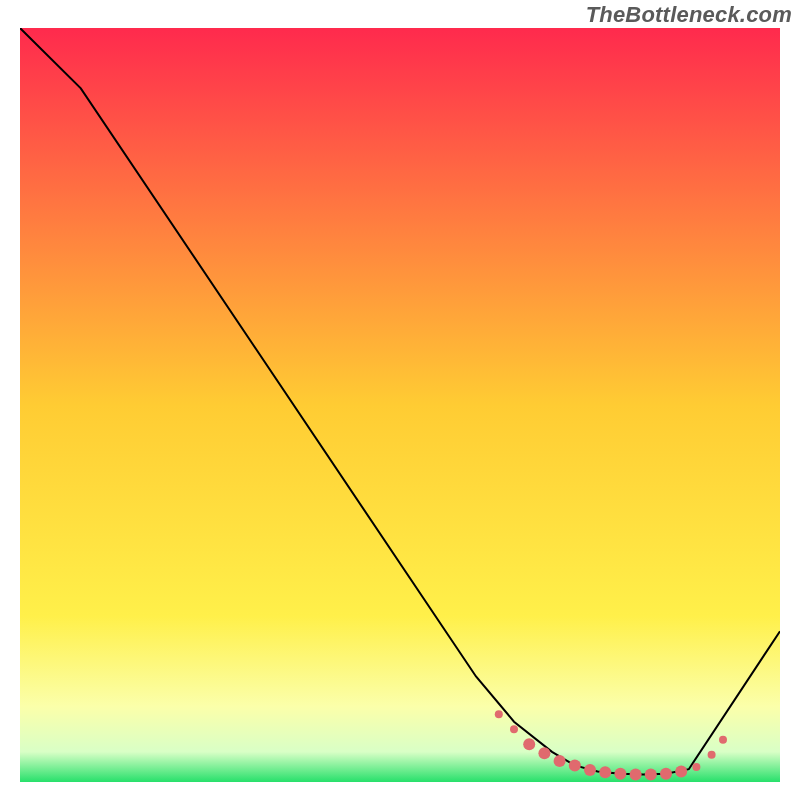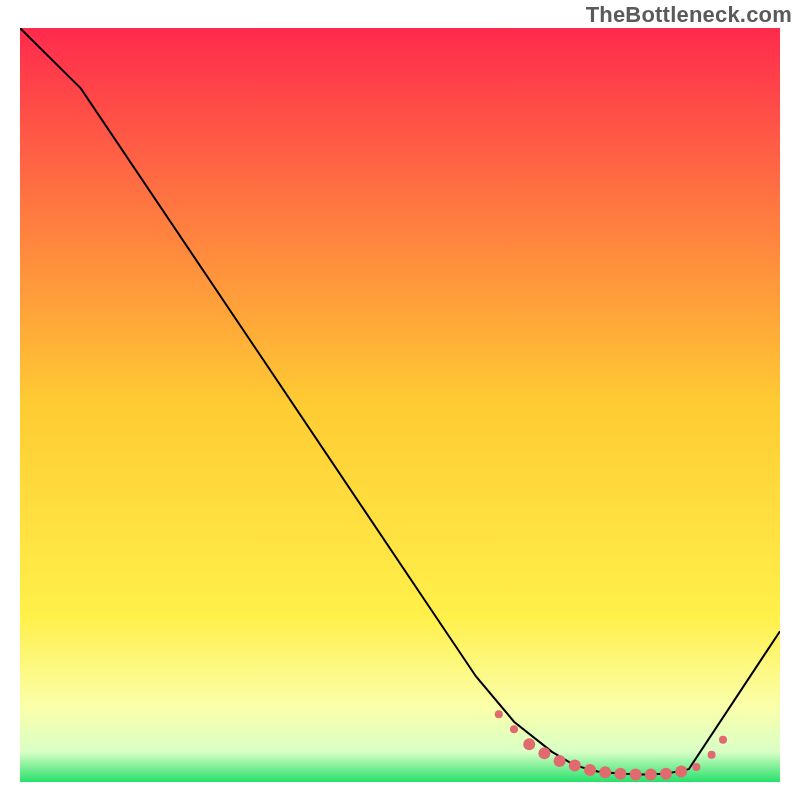--- a/index.html
+++ b/index.html
@@ -18,20 +18,21 @@
   }
   .watermark {
     position: absolute;
     top: 2px;
     right: 8px;
     font-size: 22px;
     font-weight: 600;
     color: #5a5a5a;
     letter-spacing: 0.2px;
     z-index: 5;
+    font-style: italic;
   }
   .plot-area {
     position: absolute;
     left: 20px;
     top: 28px;
     width: 760px;
     height: 754px;
   }
   .plot-svg {
     width: 100%;

